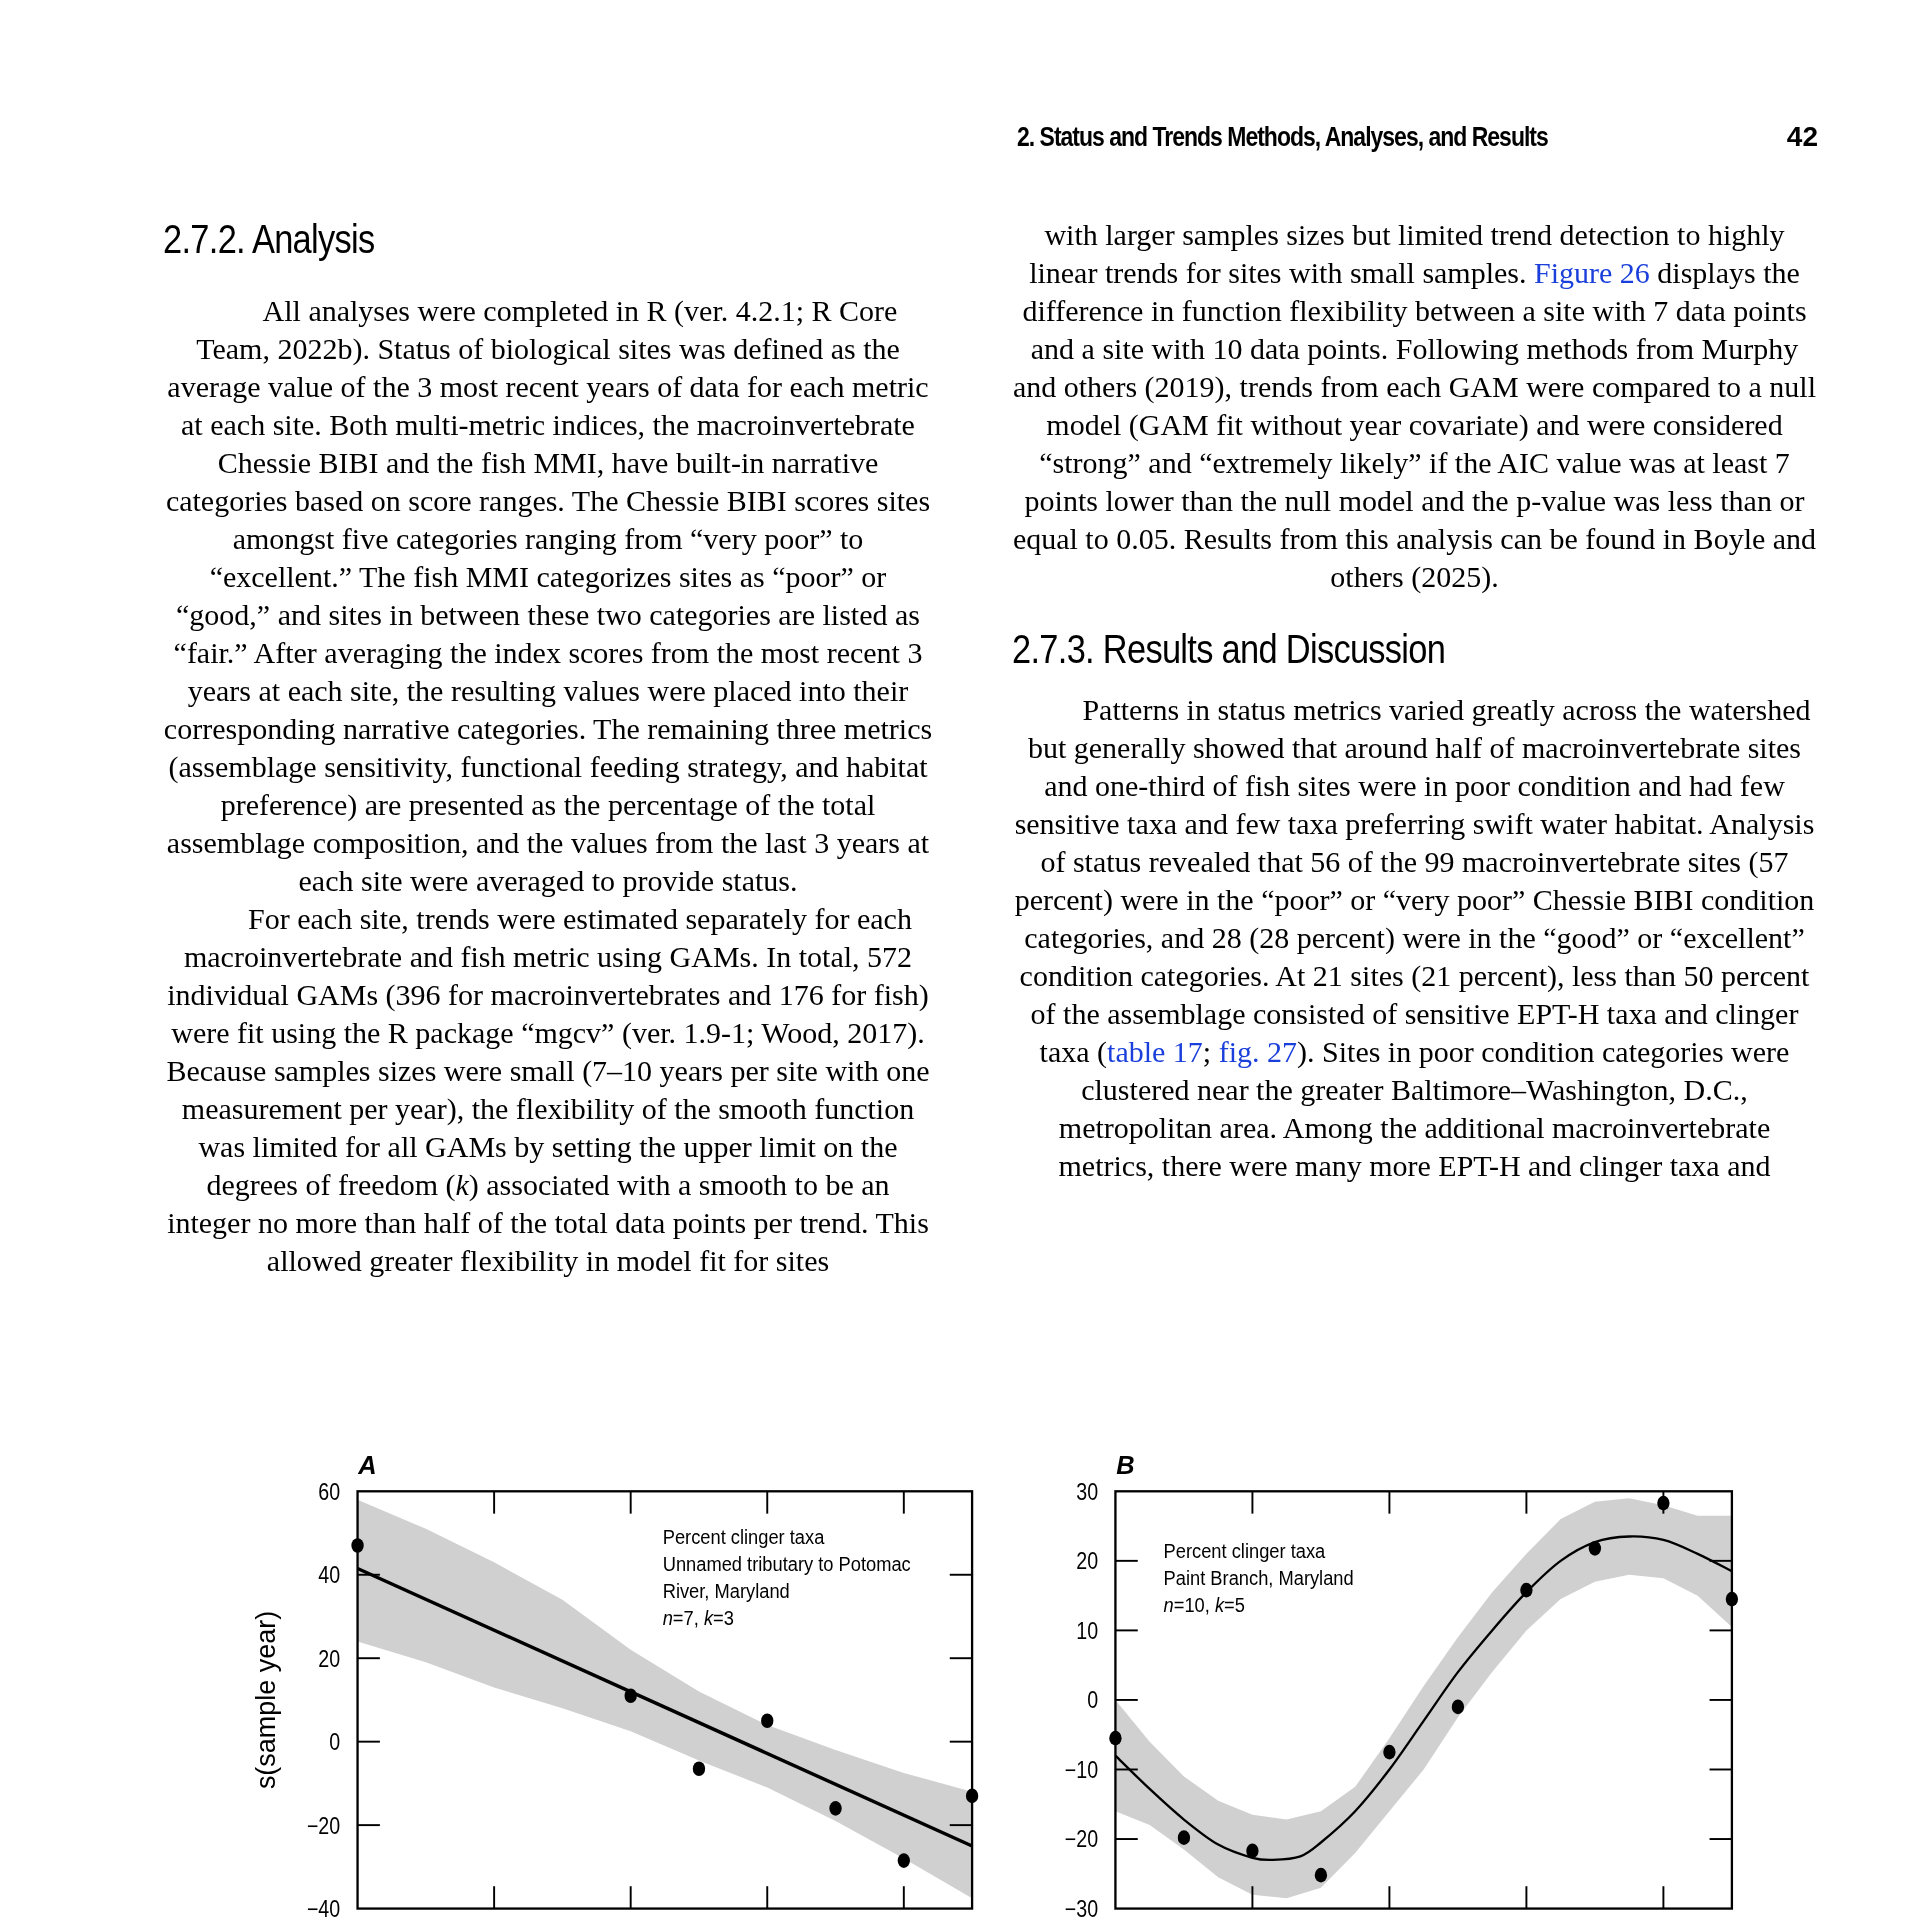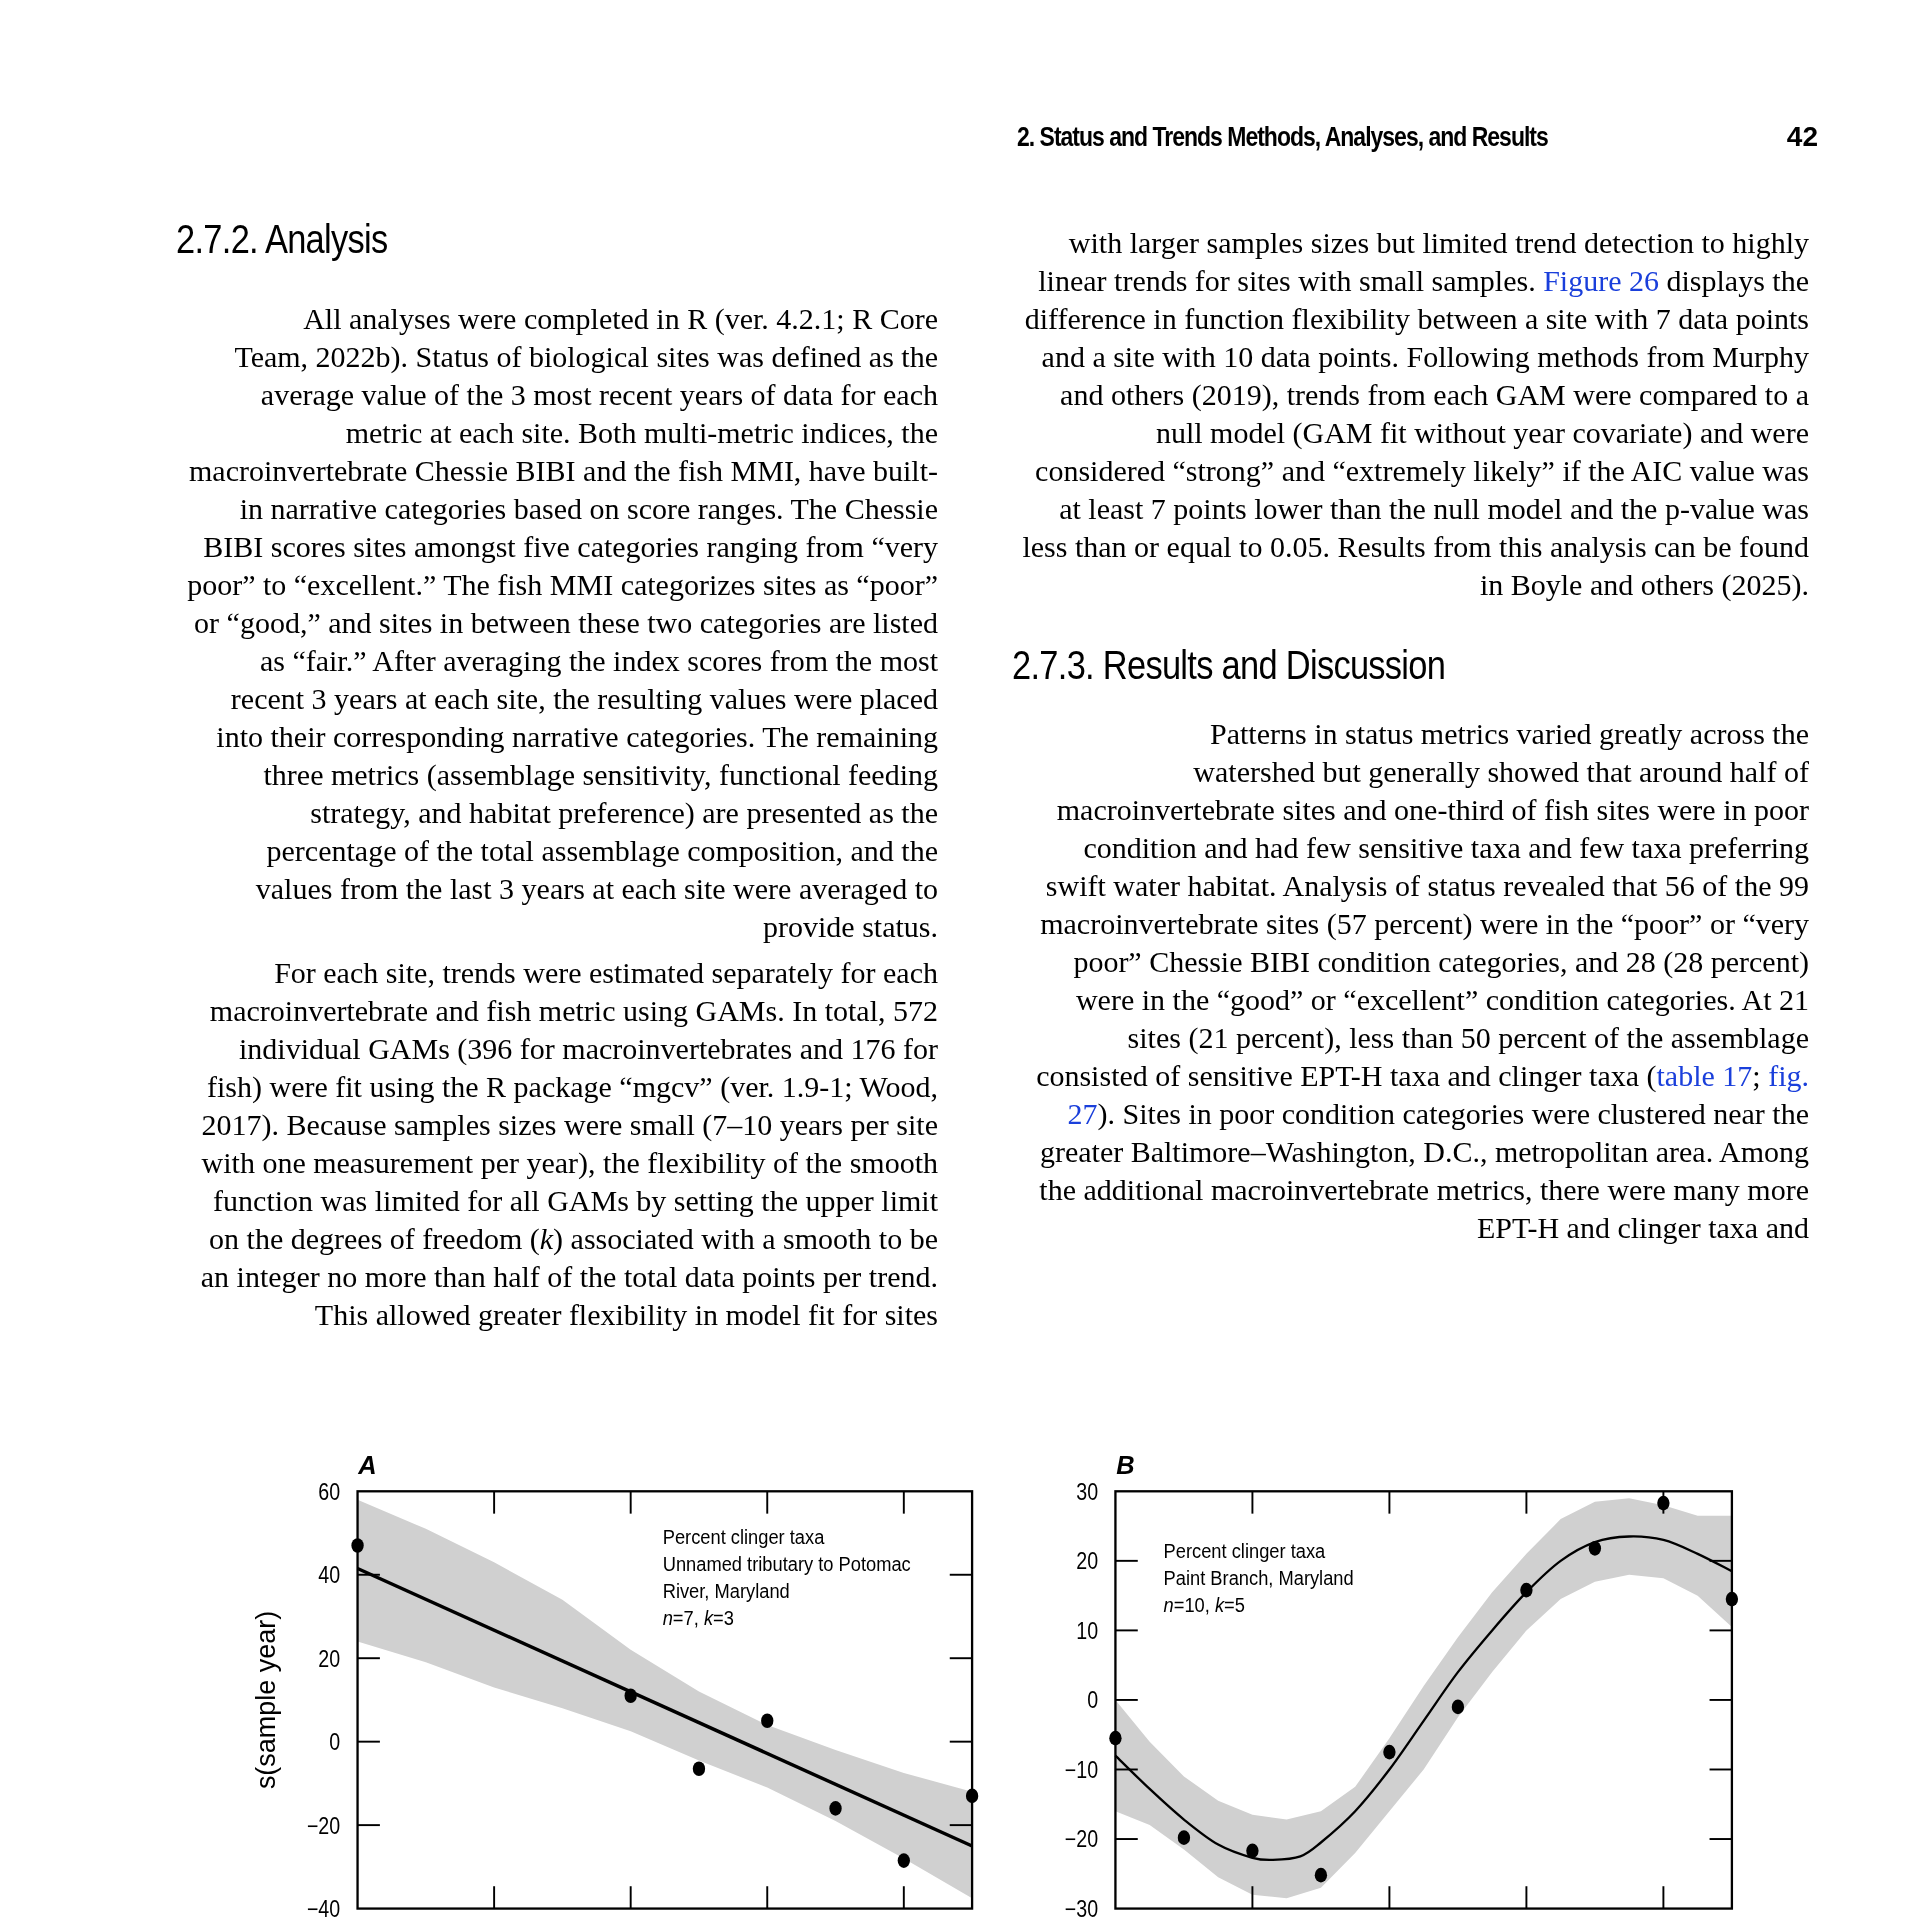--- a/index.html
+++ b/index.html
@@ -4,25 +4,25 @@
 <style>
   html, body { margin:0; padding:0; background:#fff; }
   body { width:1965px; height:2542px; position:relative; overflow:hidden; color:#000; }
   .sans { font-family:"Liberation Sans", "DejaVu Sans", sans-serif; }
   .serif { font-family:"Liberation Serif", "DejaVu Serif", serif; }
   #running-head { position:absolute; top:121px; left:1017px; width:801px; height:42px;
     font-weight:bold; font-size:28px; transform-origin:left top; }
   #running-head .title { position:absolute; left:0; top:0; letter-spacing:-1.2px; transform:scaleX(0.82); transform-origin:left top; white-space:nowrap; }
   #running-head .page { position:absolute; right:0; top:0; }
   .col { position:absolute; font-size:30px; line-height:38px; }
-  #col-left { left:176px; top:216px; width:770px; }
+  #col-left { left:163px; top:216px; width:770px; }
   #col-right { left:1012px; top:216px; width:805px; }
   h2 { font-weight:normal; font-size:40px; line-height:46px; margin:0; letter-spacing:-0.8px;
        font-family:"Liberation Sans", "DejaVu Sans", sans-serif; transform:scaleX(0.86); transform-origin:left top; white-space:nowrap; }
-  p { margin:8px; text-indent:64px; text-align:right; }
+  p { margin:0; text-indent:64px; text-align:center; }
   .link { color:#1a3fdb; cursor:pointer; }
   .ital { font-style:italic; }
   #figure { position:absolute; left:0; top:1425px; width:1965px; height:578px; }
   #explanation { position:absolute; left:847px; top:2030px; width:462px; }
   .leg-row { position:absolute; left:0; height:27px; }
   svg text { font-family:"Liberation Sans", "DejaVu Sans", sans-serif; }
 </style>
 </head>
 <body>
 

